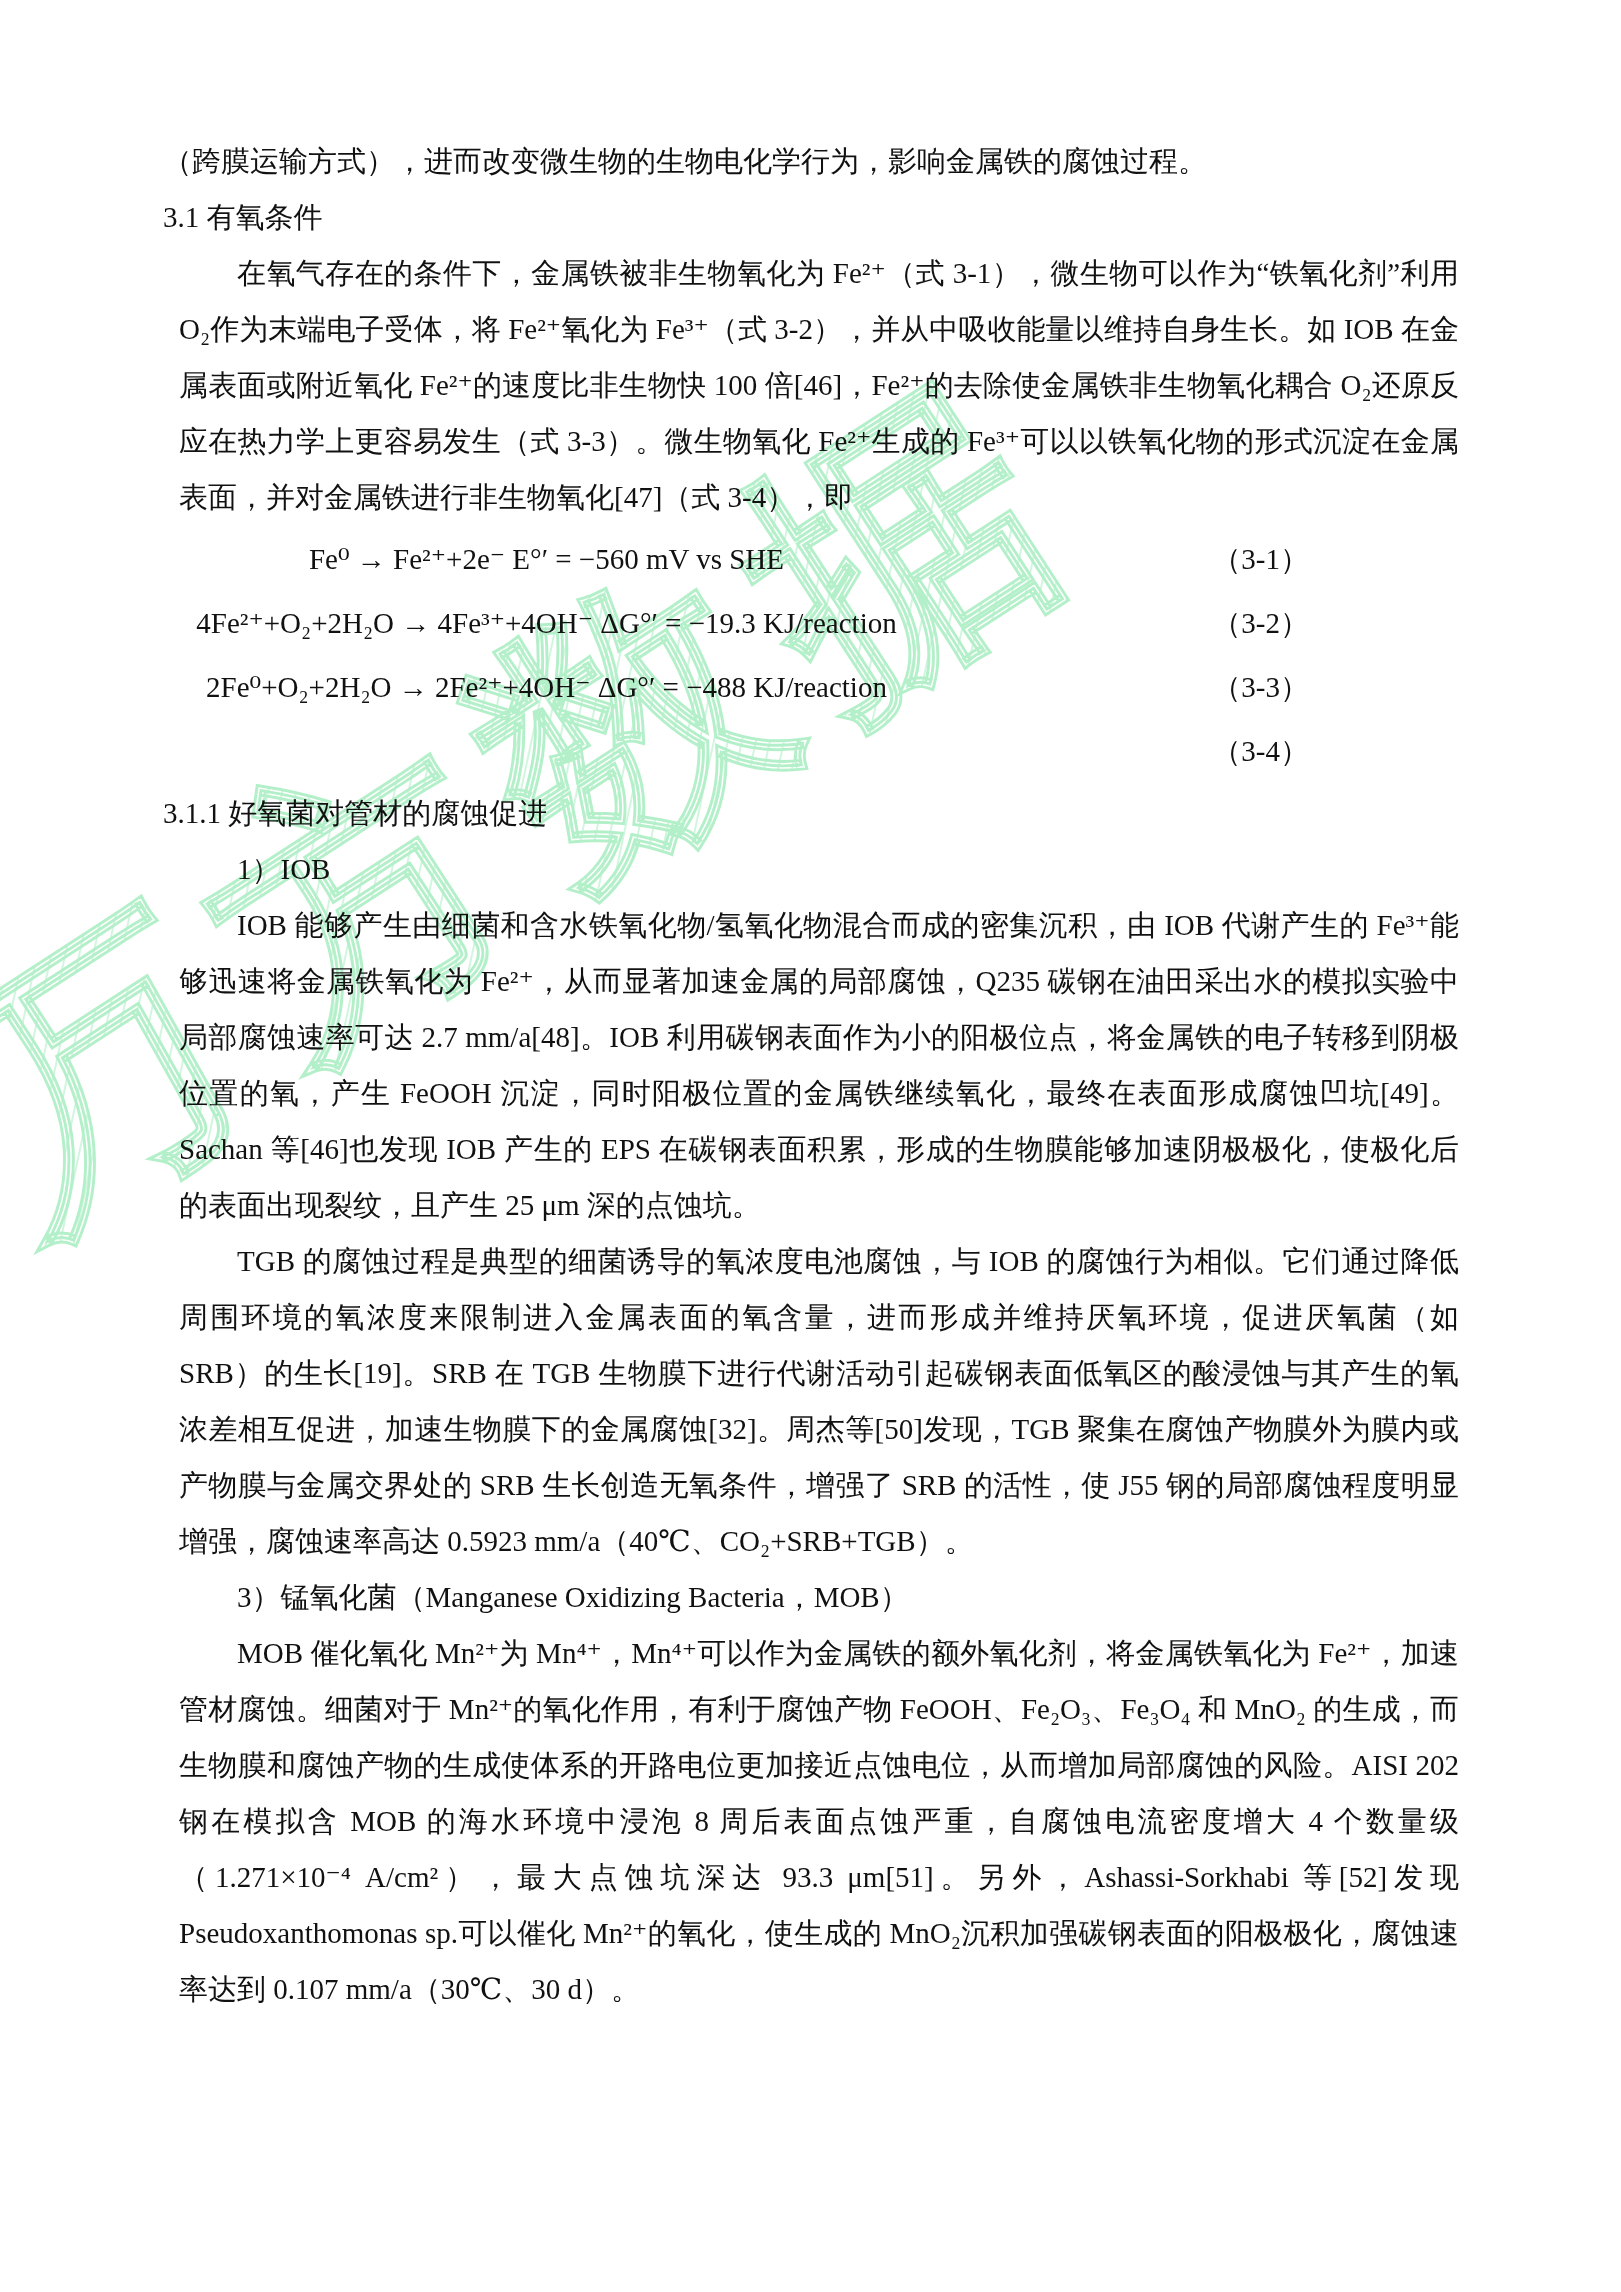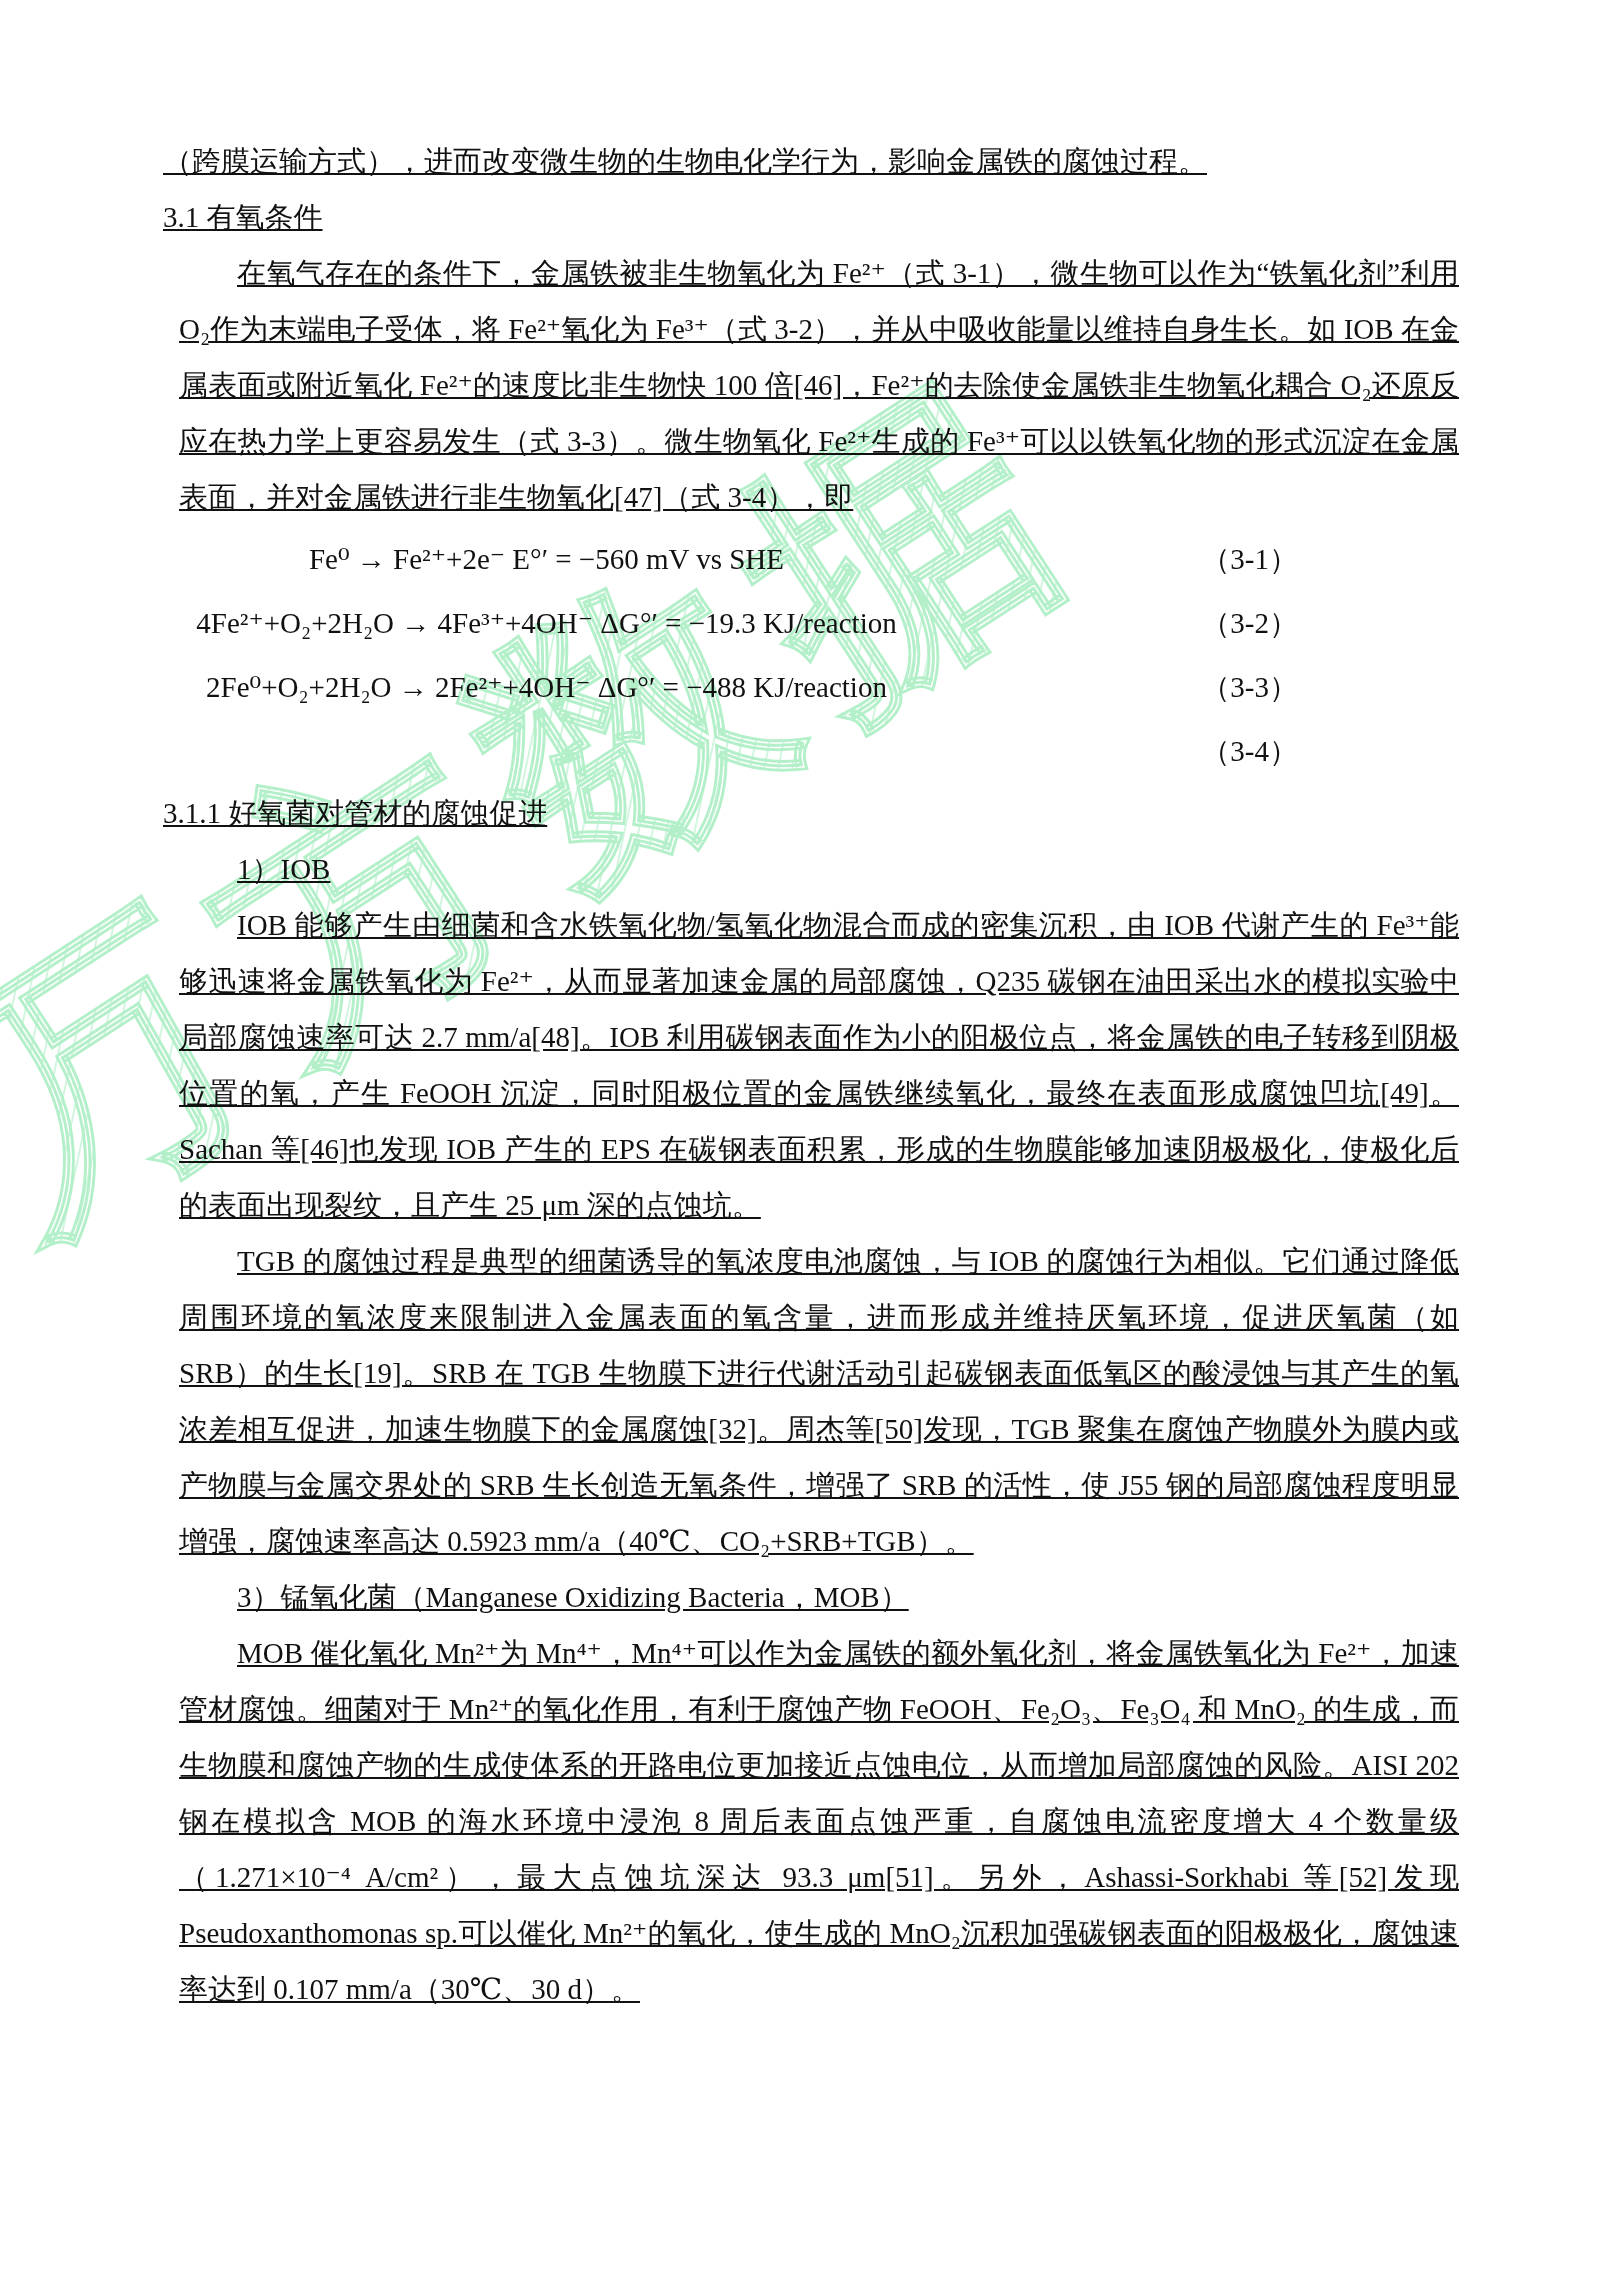--- a/index.html
+++ b/index.html
@@ -24,34 +24,34 @@
   }
   .content {
     position: absolute;
     left: 163px;
     top: 133px;
     width: 1296px;
     font-size: 29px;
     line-height: 56px;
     text-align: justify;
   }
-  p { margin: 0; text-decoration: underline; }
+  p { margin: 0; }
   .indent { text-indent: 2em; margin-left: 16px; }
   .heading { text-indent: 0; }
   .equations { margin: 2px 0; }
   .eq-row {
     position: relative;
     height: 64px;
     line-height: 64px;
     text-align: center;
     padding-right: 529px;
   }
   .eq-num {
     position: absolute;
-    right: 161px;
+    right: 150px;
     top: 0;
   }
   .eq-bold { font-weight: normal; }
 </style>
 </head>
 <body>
 
 <div class="page">
 
   <svg class="watermark" width="1621" height="2293" viewBox="0 0 1654 2339" aria-hidden="true">

